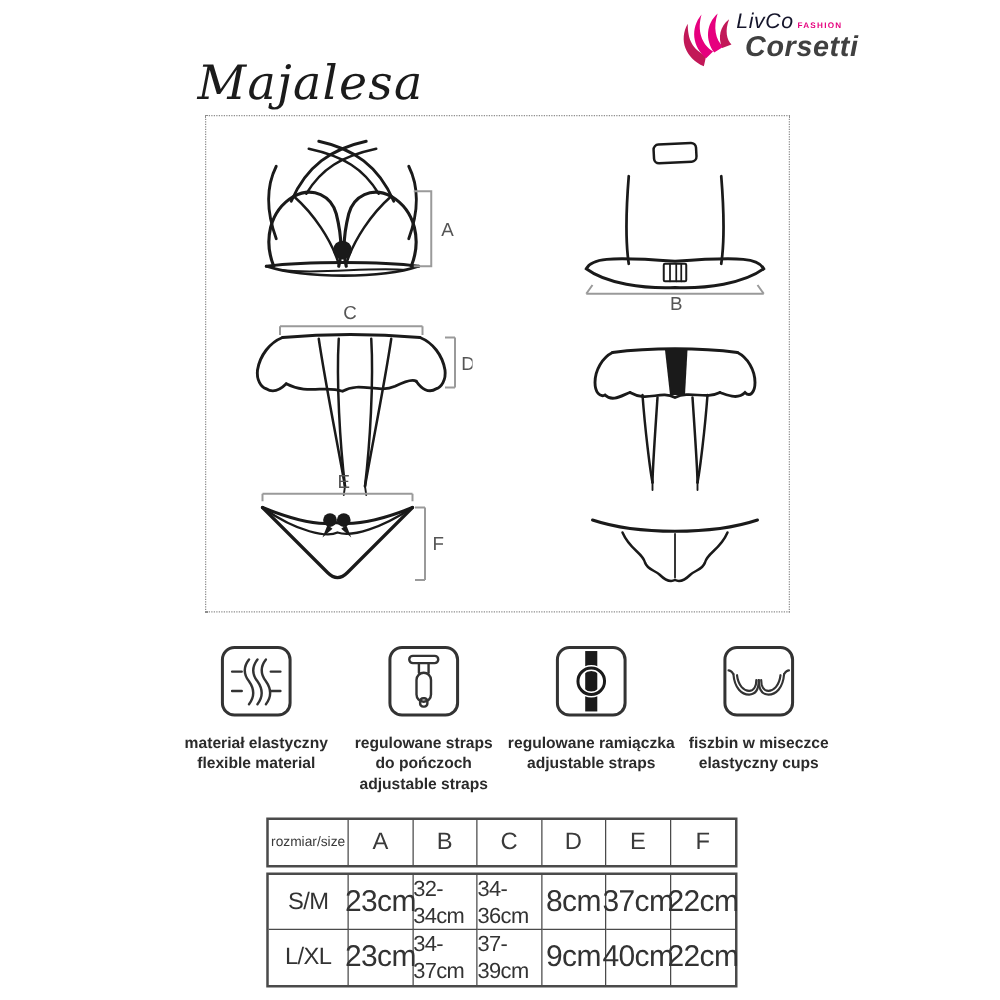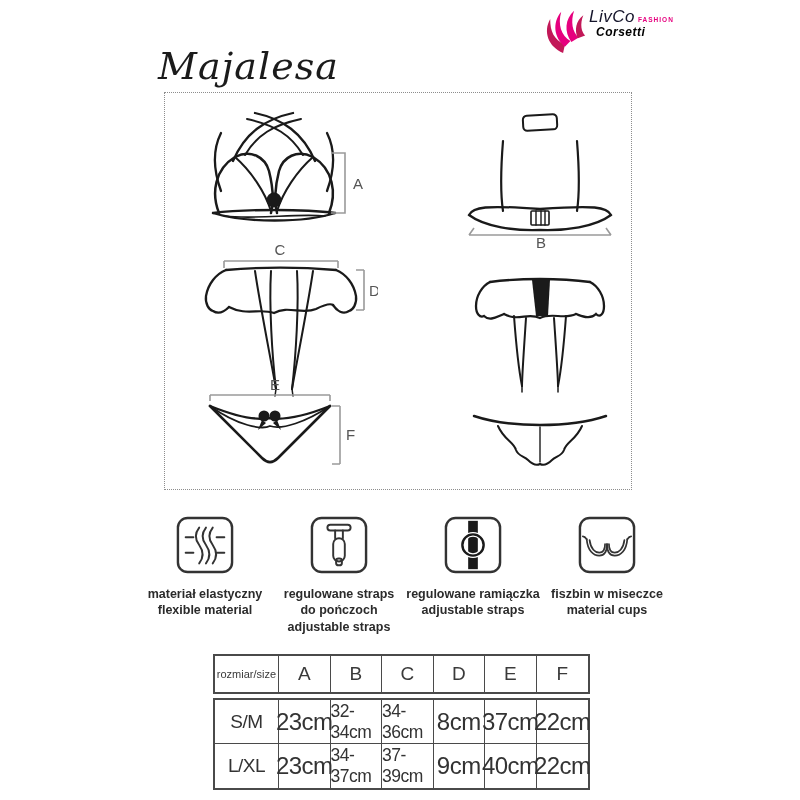--- a/index.html
+++ b/index.html
@@ -6,21 +6,21 @@
   body{
     width:800px;height:800px;background:#ffffff;position:relative;overflow:hidden;
     font-family:"Liberation Sans", sans-serif;color:#2e2e2e;
   }
   
   .logo{position:absolute;left:541px;top:8px;display:flex;align-items:flex-start;}
   .logo-text{margin-left:2px;line-height:1;}
   .logo-row1{display:flex;align-items:baseline;}
   .brand-top{font-weight:normal;font-style:italic;font-size:17px;color:#15152b;letter-spacing:.5px;}
   .brand-fashion{font-size:6.5px;font-weight:bold;color:#e6007e;letter-spacing:1px;margin-left:3px;}
-  .brand-bottom{font-weight:bold;font-style:italic;font-size:12px;color:#000000;letter-spacing:.5px;margin:1px 0 0 7px;}
+  .brand-bottom{font-weight:bold;font-style:italic;font-size:23px;color:#404040;letter-spacing:.5px;margin:1px 0 0 7px;}
   
   .title{
     position:absolute;left:158px;top:44px;margin:0;
     font-family:"DejaVu Serif", serif;font-style:italic;font-weight:normal;
     font-size:38px;color:#1b1b1b;letter-spacing:1px;
   }
   
   .diagram-box{
     position:absolute;left:164px;top:92px;width:468px;height:398px;
     border:1.5px dotted #8d8d8d;box-sizing:border-box;
@@ -213,21 +213,21 @@
         <g fill="none" stroke="#333" stroke-width="1.8" stroke-linecap="round">
           <path d="M9,24 C10,36 16,41 22,41 C28,41 30,36 30,29"></path>
           <path d="M30,29 C30,36 32,41 38,41 C44,41 50,36 51,24"></path>
           <path d="M12,25 C13,34 18,38 22,38 C26,38 28,34 28,29"></path>
           <path d="M32,29 C32,34 34,38 38,38 C42,38 47,34 48,25"></path>
           <path d="M9,24 q-2,-3 -4,-3 M51,24 q2,-3 4,-3"></path>
         </g>
       </svg>
       <div class="feature-caption">
         <div>fiszbin w miseczce</div>
-        <div>material cups</div>
+        <div>elastyczny cups</div>
       </div>
     </div>
   </div>
 
   <div class="size-table">
     <div class="st-grid st-header">
       <div class="st-cell lbl">rozmiar/size</div>
       <div class="st-cell">A</div>
       <div class="st-cell">B</div>
       <div class="st-cell">C</div>

